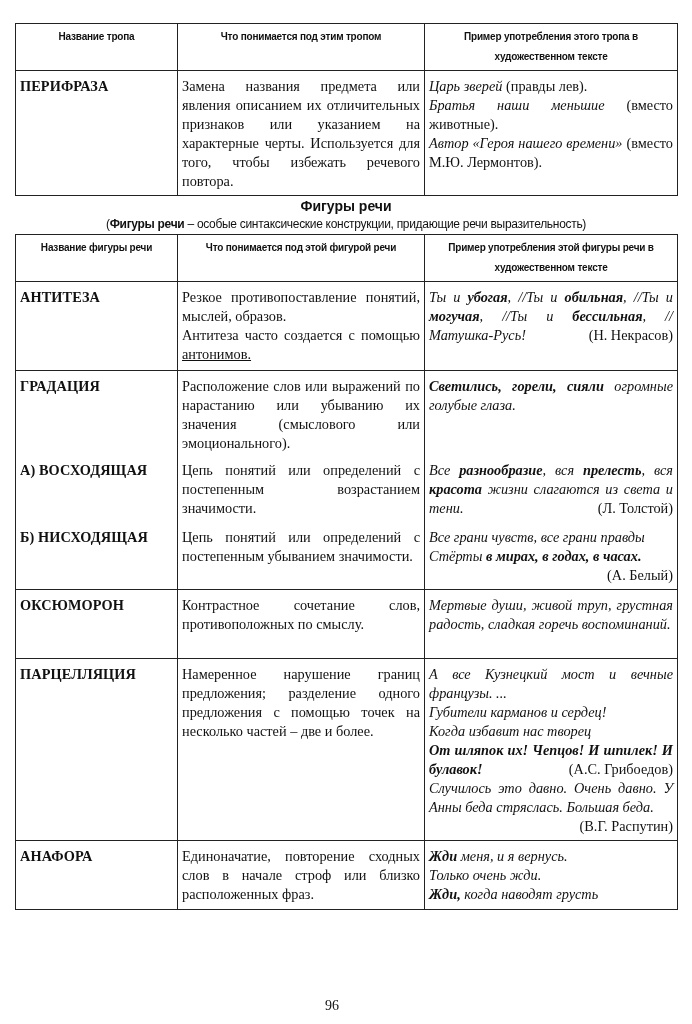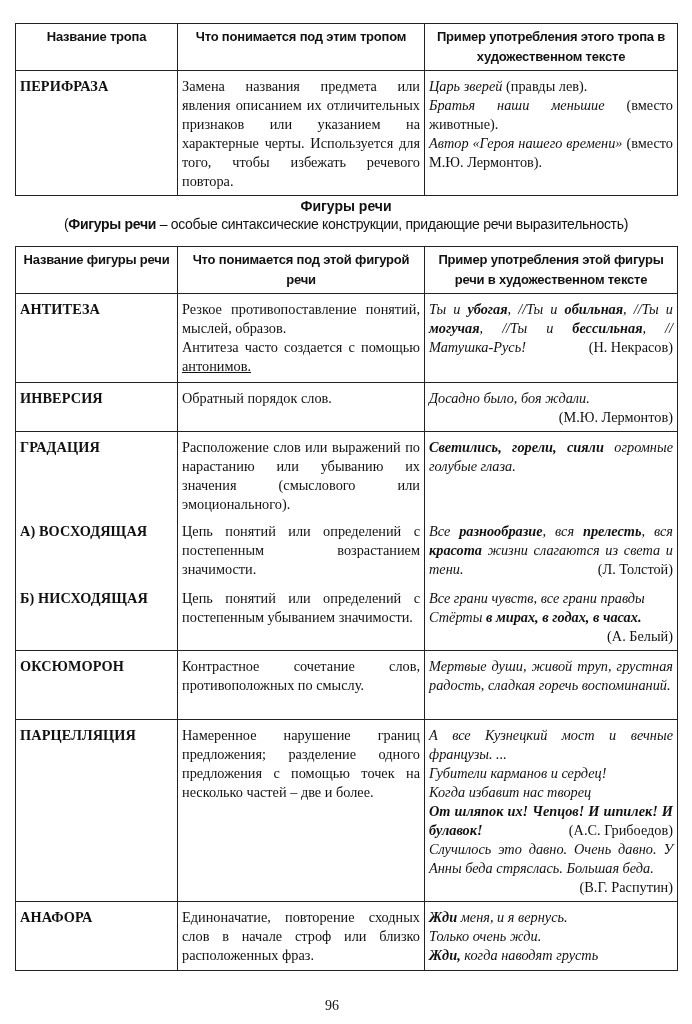--- a/index.html
+++ b/index.html
@@ -18,21 +18,21 @@
   td, th {
     border: 1.5px solid #222;
     vertical-align: top;
     padding: 3px 4px 4px 4px;
     font-size: 14.3px;
     line-height: 19px;
   }
   th {
     font-family: "Liberation Sans", "DejaVu Sans", sans-serif;
     font-weight: bold;
-    font-size: 13px;
+    font-size: 10px;
     text-align: center;
     line-height: 20px;
     padding: 3px 3px 3px 3px;
     letter-spacing: -0.2px;
   }
   td.name {
     font-weight: bold;
     font-size: 14.3px;
     padding-top: 6px;
     letter-spacing: 0.1px;
@@ -43,23 +43,23 @@
   td.ex b { font-weight: bold; }
   .right { display: block; text-align: right; font-style: normal; }
   .line { display: block; }
   .u { text-decoration: underline; }
   .section-title {
     text-align: center; font-weight: bold;
     font-family: "Liberation Sans", "DejaVu Sans", sans-serif;
     font-size: 14px; line-height: 18px; margin-top: 1px;
   }
   .section-sub {
-    text-align: center; font-size: 14px; line-height: 18px;
+    text-align: center; font-size: 12px; line-height: 18px;
     font-family: "Liberation Sans", "DejaVu Sans", sans-serif;
-    letter-spacing: -0.3px; margin-bottom: 13px;
+    letter-spacing: -0.3px; margin-bottom: 1px;
   }
   .section-sub b { font-weight: bold; }
   .page-number {
     position: absolute; left: 0; width: 664px; top: 998px;
     text-align: center; font-size: 14px;
   }
   tr.r-irony td { height: 64px; }
   tr.r-periphrase td { height: 104px; }
   tr.r-antithesis td { height: 78px; }
   tr.r-inversion td { height: 36px; }
@@ -120,28 +120,20 @@
     <tr class="r-antithesis">
       <td class="name">АНТИТЕЗА</td>
       <td class="def">
         <span class="line">Резкое противопоставление понятий, мыслей, образов.</span>
         <span>Антитеза часто создается с помощью </span><span class="u">антонимов.</span>
       </td>
       <td class="ex"><span>Ты и </span><b>убогая</b><span>, //Ты и </span><b>обильная</b><span>, //Ты и </span><b>могучая</b><span>, //Ты и </span><b>бессильная</b><span>, //Матушка-Русь!</span>
         <span class="plain" style="float:right">(Н. Некрасов)</span></td>
     </tr>
 
-    <tr class="r-inversion">
-      <td class="name">ИНВЕРСИЯ</td>
-      <td class="def">Обратный порядок слов.</td>
-      <td class="ex">
-            <span class="line">Досадно было, боя ждали.</span>
-            <span class="right">(М.Ю. Лермонтов)</span>
-          </td>
-    </tr>
 
     <tr class="r-gradation subparent">
       <td class="name">ГРАДАЦИЯ</td>
       <td class="def">Расположение слов или выражений по нарастанию или убыванию их значения (смыслового или эмоционального).</td>
       <td class="ex"><b>Светились, горели, сияли</b><span> огромные голубые глаза.</span></td>
     </tr>
 
     <tr class="r-asc sub subparent">
       <td class="name">А) ВОСХОДЯЩАЯ</td>
       <td class="def">Цепь понятий или определений с постепенным возрастанием значимости.</td>

